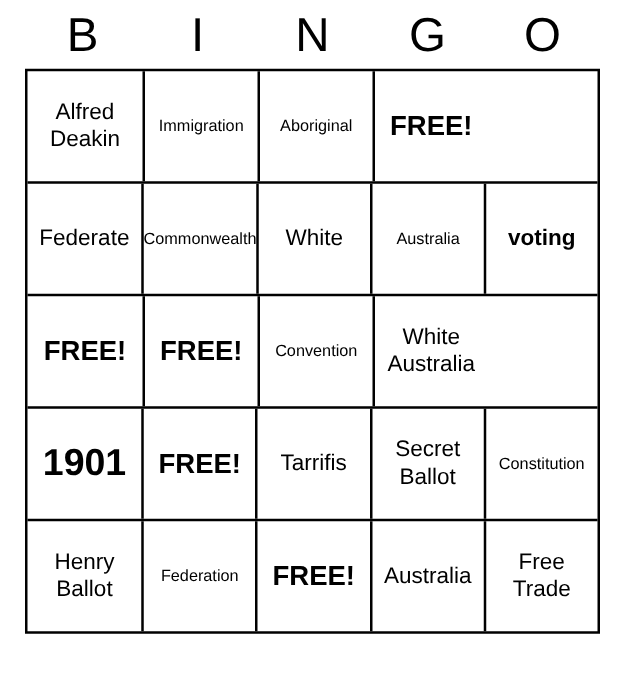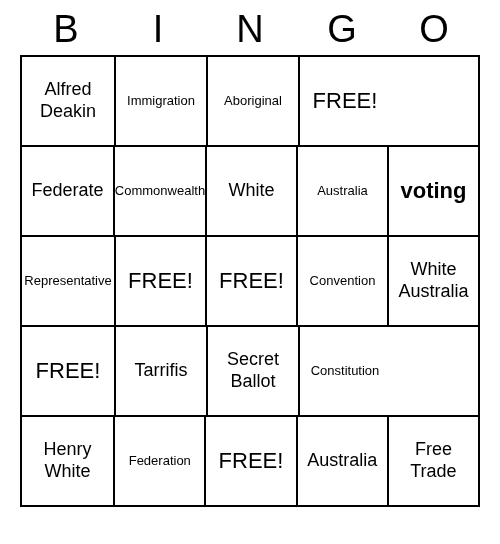--- a/index.html
+++ b/index.html
@@ -60,31 +60,31 @@
       font-size: 13px;
       line-height: 1.2;
       color: #000;
     }
 
     .bingo-cell:first-child {
       border-left: none;
     }
 
     .bingo-cell.large-text {
-      font-size: 22px;
+      font-size: 18px;
       font-weight: bold;
     }
 
     .bingo-cell.medium-text {
       font-size: 18px;
     }
 
     .bingo-cell.free {
       font-size: 22px;
-      font-weight: normal;
+      font-weight: bold;
     }
 
     .bingo-cell.year {
       font-size: 30px;
       font-weight: bold;
     }
   </style>
 </head>
 <body>
 
@@ -106,32 +106,32 @@
       <div class="bingo-cell free">FREE!</div>
     </div>
     <div class="bingo-row">
       <div class="bingo-cell medium-text">Federate</div>
       <div class="bingo-cell ">Commonwealth</div>
       <div class="bingo-cell medium-text">White</div>
       <div class="bingo-cell ">Australia</div>
       <div class="bingo-cell large-text">voting</div>
     </div>
     <div class="bingo-row">
-      <div class="bingo-cell ">Representative</div>
       <div class="bingo-cell free">FREE!</div>
       <div class="bingo-cell free">FREE!</div>
       <div class="bingo-cell ">Convention</div>
       <div class="bingo-cell medium-text">White Australia</div>
     </div>
     <div class="bingo-row">
+      <div class="bingo-cell year">1901</div>
       <div class="bingo-cell free">FREE!</div>
       <div class="bingo-cell medium-text">Tarrifis</div>
       <div class="bingo-cell medium-text">Secret Ballot</div>
       <div class="bingo-cell ">Constitution</div>
     </div>
     <div class="bingo-row">
-      <div class="bingo-cell medium-text">Henry White</div>
+      <div class="bingo-cell medium-text">Henry Ballot</div>
       <div class="bingo-cell ">Federation</div>
       <div class="bingo-cell free">FREE!</div>
       <div class="bingo-cell medium-text">Australia</div>
       <div class="bingo-cell medium-text">Free Trade</div>
     </div>
   </div>
 
 </body></html>

